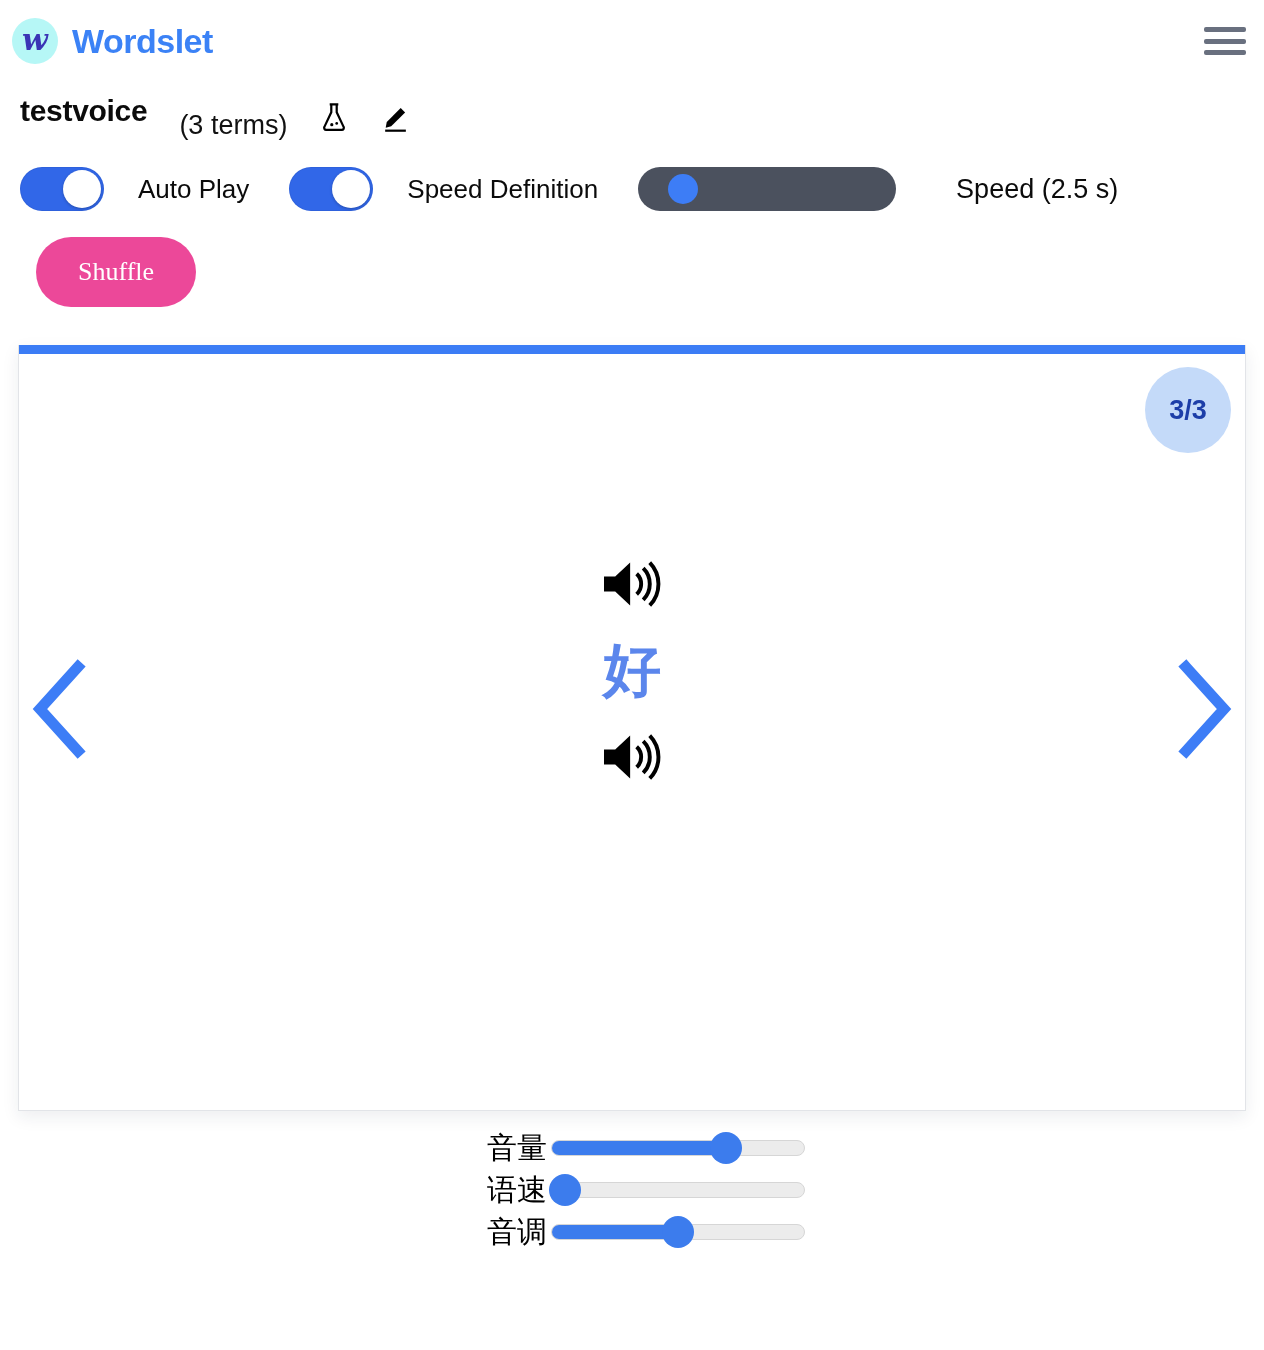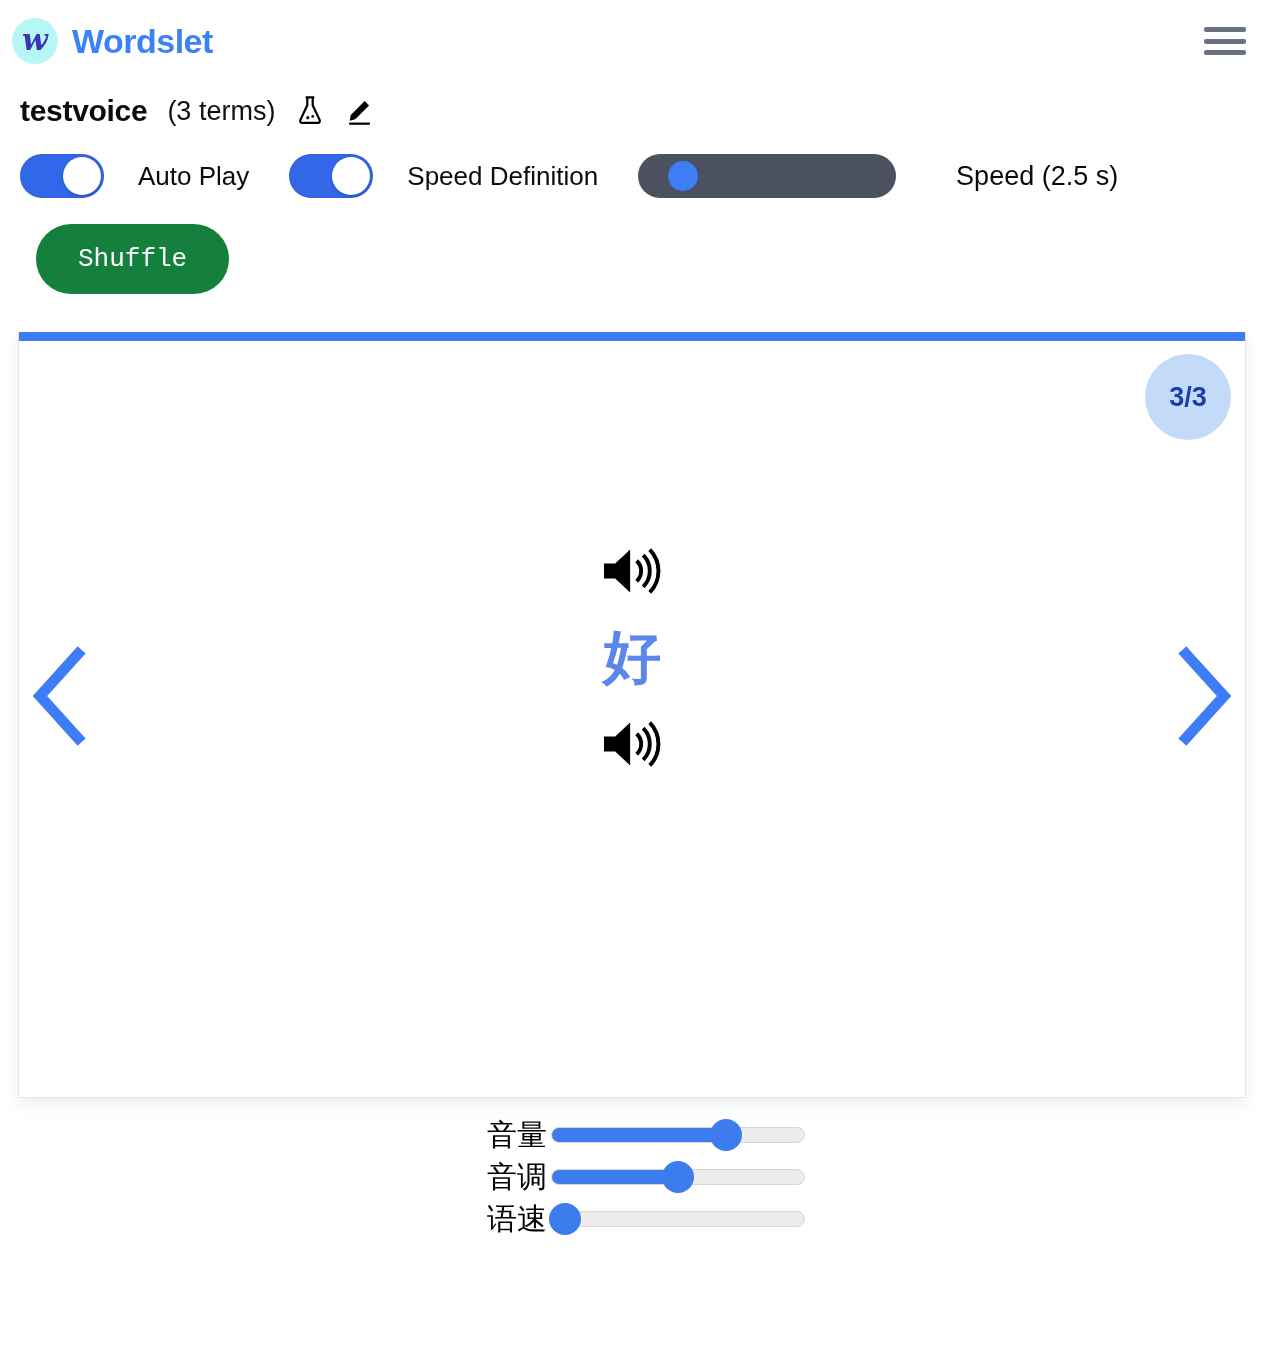--- a/index.html
+++ b/index.html
@@ -47,24 +47,24 @@
   .hamburger span {
     display: block; height: 5px; width: 100%;
     background: #69707f; border-radius: 2px;
   }
 
   
   .set-header {
     padding: 22px 20px 0 20px;
   }
   .set-title-row {
-    display: flex; align-items: center; gap: 20px;
+    display: flex; gap: 32px;
   }
   .set-title { font-size: 30px; font-weight: 700; letter-spacing: -0.3px; }
-  .set-count { font-size: 27px; font-weight: 400; color: #111; }
+  .set-count { font-size: 27px; font-weight: 400; color: #111; margin-top: 16px; }
   .icon-btn {
     font-size: 27px; line-height: 1; cursor: pointer; color: #000;
     display: inline-flex; align-items: center; justify-content: center;
   }
   .flask-icon svg, .pencil-icon svg { display: block; }
   .set-desc { font-size: 24px; margin-top: 14px; color: #111; }
 
   
   .controls {
     display: flex; align-items: center;
@@ -92,26 +92,26 @@
     position: absolute; top: 7px; left: 16px;
     width: 30px; height: 30px; border-radius: 50%;
     background: #3d7df6;
   }
   .speed-label { font-size: 27px; margin-left: 60px; white-space: nowrap; }
 
   
   .shuffle-row { padding: 26px 20px 0 36px; }
   .shuffle-btn {
     display: inline-block;
-    background: #15803d; color: #fff;
+    background: #ec4899; color: #fff;
     font-size: 26px;
     border: none; border-radius: 40px;
     padding: 20px 42px;
     cursor: pointer;
-    font-family: Liberation Mono, monospace;
+    font-family: Liberation Serif, serif;
   }
 
   
   .card-wrap { padding: 38px 18px 0 18px; position: relative; }
   .card {
     position: relative;
     border: 1px solid #e2e4e8;
     border-top: none;
     background: #fff;
     height: 766px;
@@ -280,26 +280,26 @@
 
 <div class="voice-sliders">
   <div class="vs-row">
     <div class="vs-label">音量</div>
     <div class="vs-track">
       <div class="vs-fill" style="width: 69%;"></div>
       <div class="vs-thumb" style="left: 69%;"></div>
     </div>
   </div>
   <div class="vs-row">
+    <div class="vs-label">语速</div>
+    <div class="vs-track">
+      <div class="vs-fill" style="width: 5%;"></div>
+      <div class="vs-thumb" style="left: 5%;"></div>
+    </div>
+  </div>
+  <div class="vs-row">
     <div class="vs-label">音调</div>
     <div class="vs-track">
       <div class="vs-fill" style="width: 50%;"></div>
       <div class="vs-thumb" style="left: 50%;"></div>
     </div>
   </div>
-  <div class="vs-row">
-    <div class="vs-label">语速</div>
-    <div class="vs-track">
-      <div class="vs-fill" style="width: 5%;"></div>
-      <div class="vs-thumb" style="left: 5%;"></div>
-    </div>
-  </div>
 </div>
 
 </body></html>

